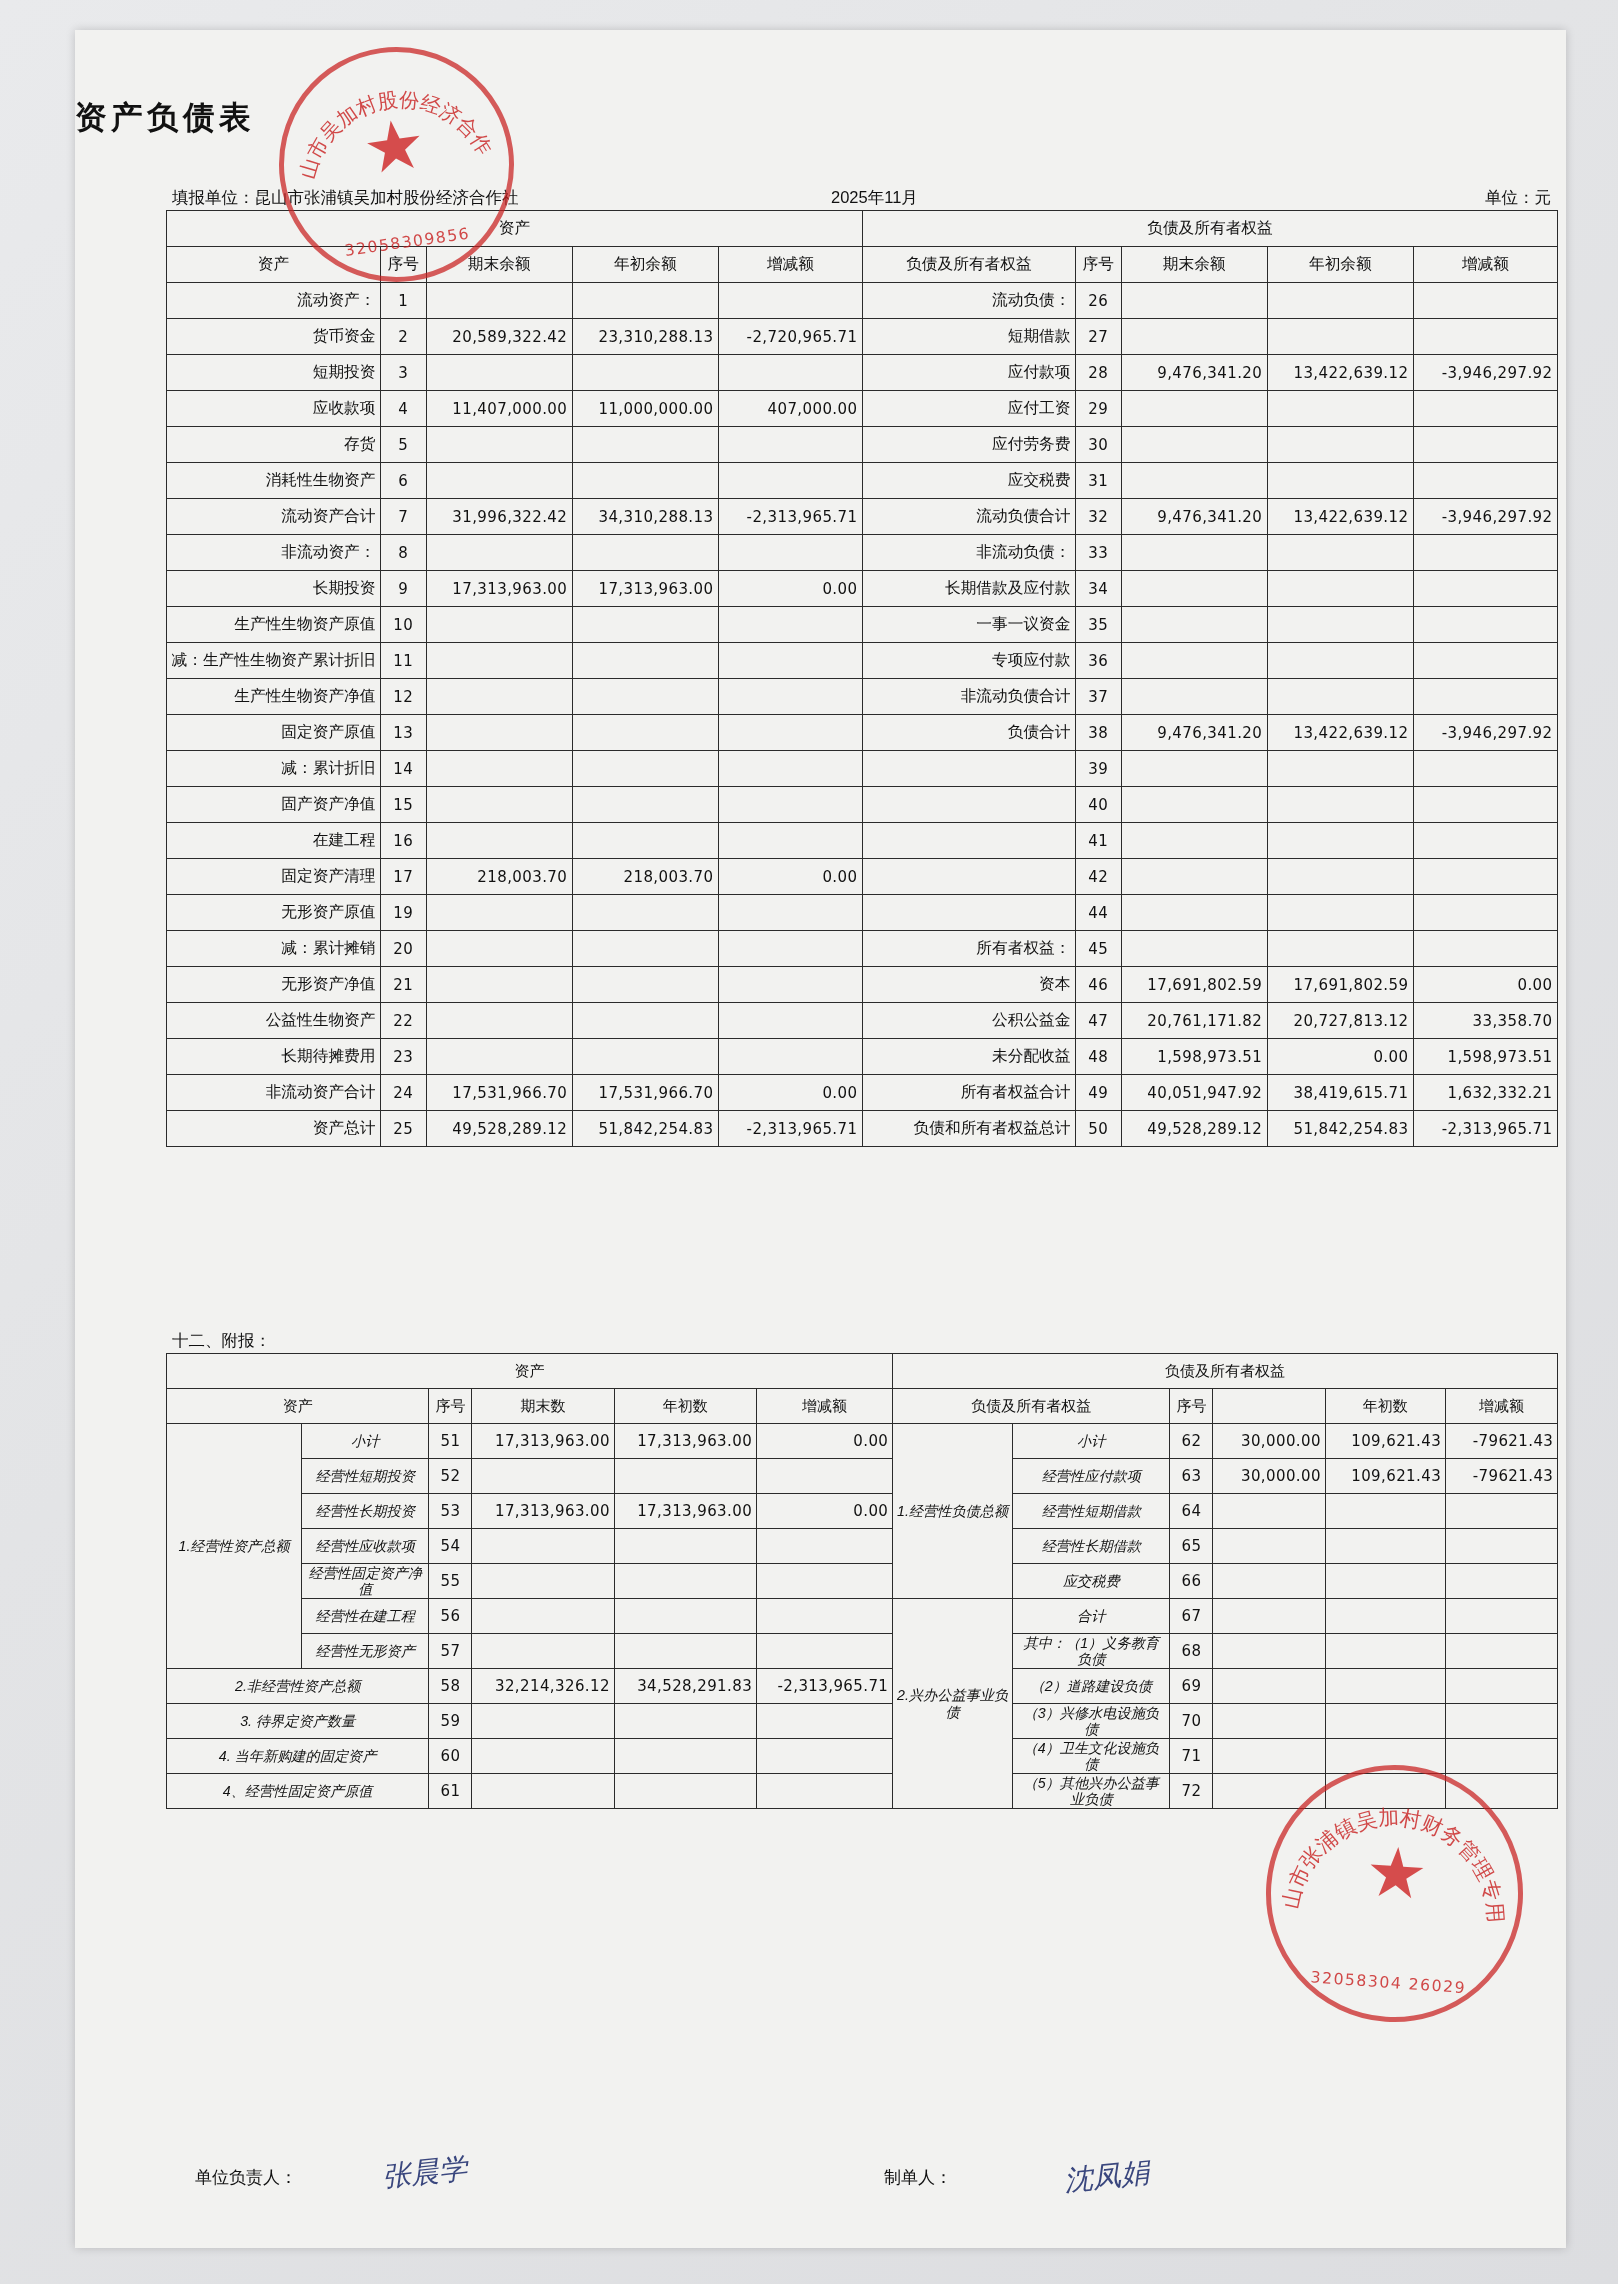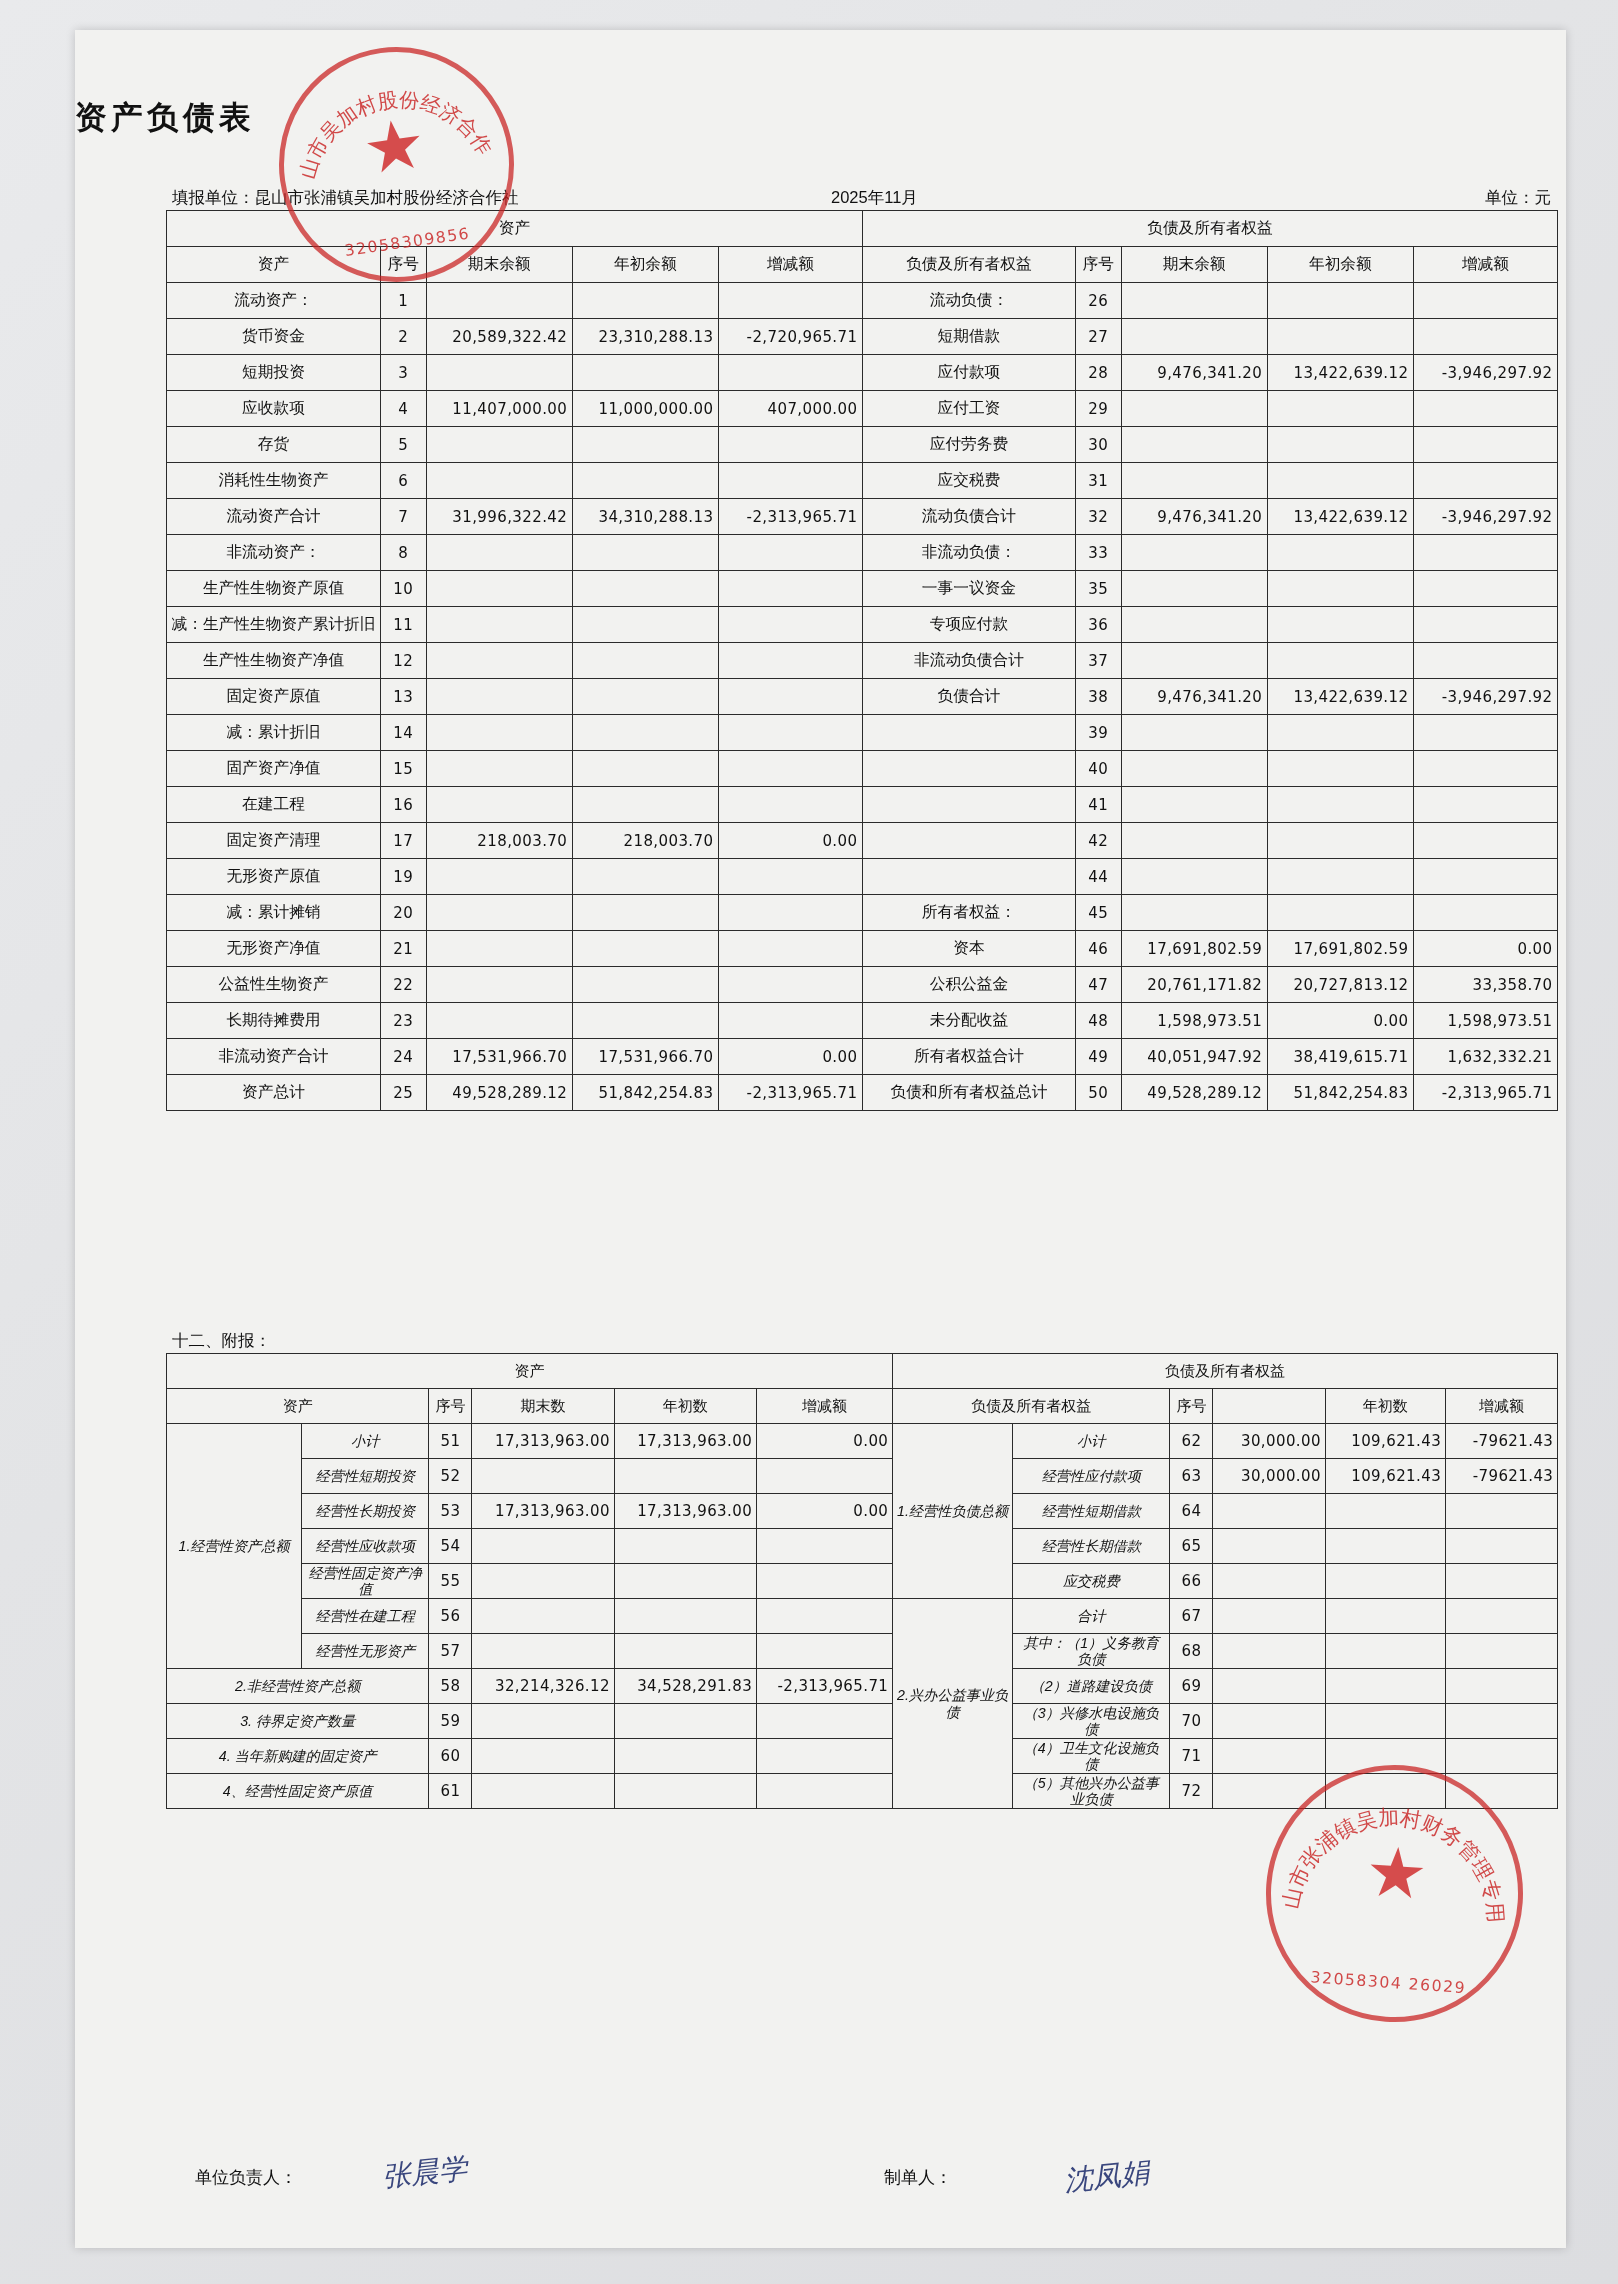--- a/index.html
+++ b/index.html
@@ -47,21 +47,21 @@
   }
   table.main td{
     border:1px solid #2b2b2b;
     height:35px;
     padding:0 4.5px;
     vertical-align:middle;
     white-space:nowrap;
   }
   .ctr{text-align:center;}
   .rgt{text-align:right;padding-right:7.5px;}
-  .lft{text-align:center;}
+  .lft{text-align:right;}
   .ind1{padding-left:13.5px;margin-top:42px;}
   .num{font-family:"DejaVu Sans","Liberation Sans",sans-serif;font-size:15px;letter-spacing:0.4px;}
 
   .subtitle{
     position:absolute;left:97px;top:1300px;
     font-size:16.5px;color:#111;
   }
   table.sub{
     position:absolute;left:91px;top:1323px;
     width:1392px;
@@ -261,20 +261,32 @@
             <td class="rgt num">-3,946,297.92</td>
           </tr>
           <tr>
             <td class="lft ">非流动资产：</td>
             <td class="ctr num">8</td>
             <td class="rgt num"></td>
             <td class="rgt num"></td>
             <td class="rgt num"></td>
             <td class="lft ">非流动负债：</td>
             <td class="ctr num">33</td>
+            <td class="rgt num"></td>
+            <td class="rgt num"></td>
+            <td class="rgt num"></td>
+          </tr>
+          <tr>
+            <td class="lft ind1">长期投资</td>
+            <td class="ctr num">9</td>
+            <td class="rgt num">17,313,963.00</td>
+            <td class="rgt num">17,313,963.00</td>
+            <td class="rgt num">0.00</td>
+            <td class="lft ind1">长期借款及应付款</td>
+            <td class="ctr num">34</td>
             <td class="rgt num"></td>
             <td class="rgt num"></td>
             <td class="rgt num"></td>
           </tr>
           <tr>
             <td class="lft ">生产性生物资产原值</td>
             <td class="ctr num">10</td>
             <td class="rgt num"></td>
             <td class="rgt num"></td>
             <td class="rgt num"></td>

